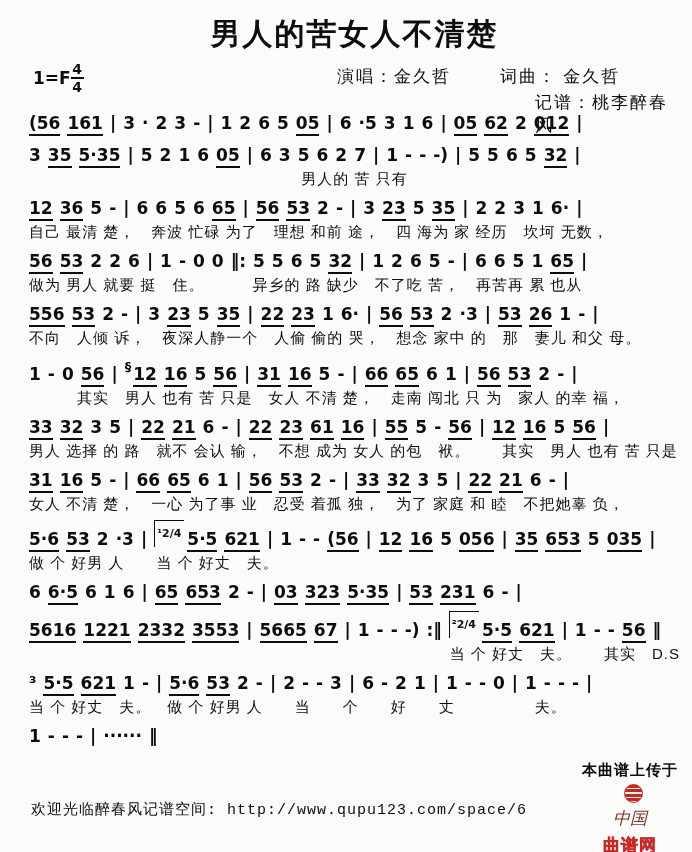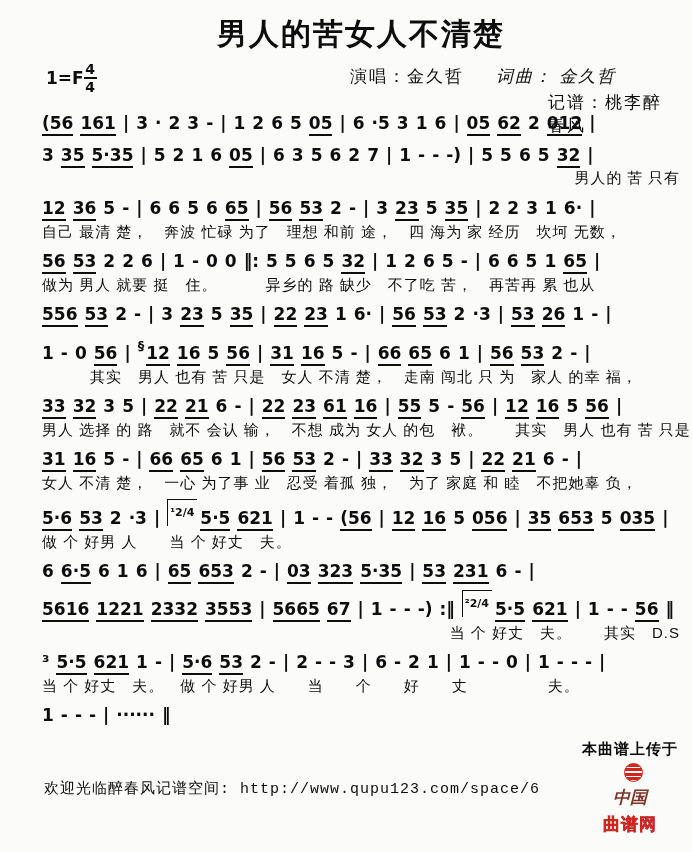--- a/index.html
+++ b/index.html
@@ -1,33 +1,33 @@
 <!DOCTYPE html>
 <html><head>
 <meta charset="utf-8">
 <style>
   html,body{margin:0;padding:0;background:#fbfbfa;}
   body{width:692px;height:852px;overflow:hidden;color:#0d0d0d;
        font-family:"Liberation Sans",sans-serif;}
   .page{box-sizing:border-box;width:692px;height:852px;
-        padding:10px 12px 8px 42px;display:flex;flex-direction:column;}
+        padding:10px 12px 8px 29px;display:flex;flex-direction:column;}
 
   
   .hdr{position:relative;height:100px;flex:0 0 auto;}
   .title{text-align:center;font-size:30px;font-weight:bold;
          letter-spacing:2px;margin-top:4px;}
   .keytime{position:absolute;left:4px;top:52px;font-family:"DejaVu Sans",sans-serif;
            font-weight:bold;font-size:17px;display:flex;align-items:center;}
   .frac{display:inline-flex;flex-direction:column;align-items:center;line-height:1;
         font-size:14px;}
   .frac .bar{width:13px;height:1.5px;background:#0d0d0d;margin:1px 0;}
   .credit{position:absolute;font-family:"Liberation Serif",serif;font-size:17px;
           letter-spacing:2px;}
   .c-perf{left:308px;top:55px;}
-  .c-comp{left:454px;top:55px;font-style:italic;}
+  .c-comp{left:471px;top:55px;}
   .c-trans{left:478px;top:81px;margin-left:28px;}
 
   
   .score{flex:1 1 auto;}
   .system{margin-bottom:6px;}
   .notes{font-family:"DejaVu Sans",sans-serif;font-weight:bold;font-size:17px;
          line-height:26px;white-space:nowrap;}
   .notes span{display:inline-block;margin-right:7px;}
   .notes .beam{border-bottom:2px solid #0d0d0d;line-height:22px;}
   .notes .tsig{font-size:11px;vertical-align:8px;border-top:1.5px solid #0d0d0d;
@@ -37,21 +37,21 @@
 
   
   .ftr{flex:0 0 auto;display:flex;align-items:center;justify-content:space-between;
        padding:6px 2px 10px 2px;}
   .ftr-left{font-family:Liberation Mono, monospace;font-size:15px;letter-spacing:1px;}
   .ftr-right{display:flex;align-items:center;gap:4px;font-size:15px;flex-direction:column;}
   .upload{font-weight:bold;letter-spacing:1px;}
   .logo-mark{width:17px;height:17px;border-radius:50%;flex:0 0 auto;
              background:repeating-linear-gradient(#d0251b 0 3px,#ffffff 3px 4.5px);
              border:1.5px solid #d0251b;margin-left:6px;}
-  .brand-cn{font-weight:bold;font-style:italic;color:#7e3327;font-size:17px;}
+  .brand-cn{font-weight:normal;font-style:italic;color:#7e3327;font-size:17px;}
   .brand-site{font-weight:bold;color:#8b5cf6;font-size:17px;letter-spacing:1px;
               -webkit-text-stroke:0.5px #d0251b;}
 </style>
 </head>
 <body>
 
 <div class="page">
 
   <div class="hdr">
     <div class="title">男人的苦女人不清楚</div>
@@ -69,35 +69,36 @@
   </div>
 
   <div class="score">
     <div class="system">
       <div class="notes"><span class="beam">(56</span><span class="beam">161</span><span>|</span><span>3</span><span>·</span><span>2</span><span>3</span><span>-</span><span>|</span><span>1</span><span>2</span><span>6</span><span>5</span><span class="beam">05</span><span>|</span><span>6</span><span>·5</span><span>3</span><span>1</span><span>6</span><span>|</span><span class="beam">05</span><span class="beam">62</span><span>2</span><span class="beam">012</span><span>|</span></div>
 
     </div>
 
     <div class="system">
       <div class="notes"><span>3</span><span class="beam">35</span><span class="beam">5·35</span><span>|</span><span>5</span><span>2</span><span>1</span><span>6</span><span class="beam">05</span><span>|</span><span>6</span><span>3</span><span>5</span><span>6</span><span>2</span><span>7</span><span>|</span><span>1</span><span>-</span><span>-</span><span>-)</span><span>|</span><span>5</span><span>5</span><span>6</span><span>5</span><span class="beam">32</span><span>|</span></div>
-      <div class="lyrics" style="text-align: right; font-family: Liberation Serif, serif;">男人的 苦 只有</div>
+      <div class="lyrics" style="text-align: center;">男人的 苦 只有</div>
     </div>
 
     <div class="system">
       <div class="notes"><span class="beam">12</span><span class="beam">36</span><span>5</span><span>-</span><span>|</span><span>6</span><span>6</span><span>5</span><span>6</span><span class="beam">65</span><span>|</span><span class="beam">56</span><span class="beam">53</span><span>2</span><span>-</span><span>|</span><span>3</span><span class="beam">23</span><span>5</span><span class="beam">35</span><span>|</span><span>2</span><span>2</span><span>3</span><span>1</span><span>6·</span><span>|</span></div>
       <div class="lyrics">自己 最清 楚，　奔波 忙碌 为了　理想 和前 途，　四 海为 家 经历　坎坷 无数，</div>
     </div>
 
     <div class="system">
       <div class="notes"><span class="beam">56</span><span class="beam">53</span><span>2</span><span>2</span><span>6</span><span>|</span><span>1</span><span>-</span><span>0</span><span>0</span><span>‖:</span><span>5</span><span>5</span><span>6</span><span>5</span><span class="beam">32</span><span>|</span><span>1</span><span>2</span><span>6</span><span>5</span><span>-</span><span>|</span><span>6</span><span>6</span><span>5</span><span>1</span><span class="beam">65</span><span>|</span></div>
       <div class="lyrics">做为 男人 就要 挺　住。　　　异乡的 路 缺少　不了吃 苦，　再苦再 累 也从</div>
     </div>
 
     <div class="system">
       <div class="notes"><span class="beam">556</span><span class="beam">53</span><span>2</span><span>-</span><span>|</span><span>3</span><span class="beam">23</span><span>5</span><span class="beam">35</span><span>|</span><span class="beam">22</span><span class="beam">23</span><span>1</span><span>6·</span><span>|</span><span class="beam">56</span><span class="beam">53</span><span>2</span><span>·3</span><span>|</span><span class="beam">53</span><span class="beam">26</span><span>1</span><span>-</span><span>|</span></div>
+      <div class="lyrics">不向　人倾 诉，　夜深人静一个　人偷 偷的 哭，　想念 家中 的　那　妻儿 和父 母。</div>
     </div>
 
     <div class="system">
       <div class="notes"><span>1</span><span>-</span><span>0</span><span class="beam">56</span><span>|</span><span class="segno">§</span><span class="beam">12</span><span class="beam">16</span><span>5</span><span class="beam">56</span><span>|</span><span class="beam">31</span><span class="beam">16</span><span>5</span><span>-</span><span>|</span><span class="beam">66</span><span class="beam">65</span><span>6</span><span>1</span><span>|</span><span class="beam">56</span><span class="beam">53</span><span>2</span><span>-</span><span>|</span></div>
       <div class="lyrics">　　　其实　男人 也有 苦 只是　女人 不清 楚，　走南 闯北 只 为　家人 的幸 福，</div>
     </div>
 
     <div class="system">
       <div class="notes"><span class="beam">33</span><span class="beam">32</span><span>3</span><span>5</span><span>|</span><span class="beam">22</span><span class="beam">21</span><span>6</span><span>-</span><span>|</span><span class="beam">22</span><span class="beam">23</span><span class="beam">61</span><span class="beam">16</span><span>|</span><span class="beam">55</span><span>5</span><span>-</span><span class="beam">56</span><span>|</span><span class="beam">12</span><span class="beam">16</span><span>5</span><span class="beam">56</span><span>|</span></div>
       <div class="lyrics">男人 选择 的 路　就不 会认 输，　不想 成为 女人 的包　袱。　　其实　男人 也有 苦 只是</div>

